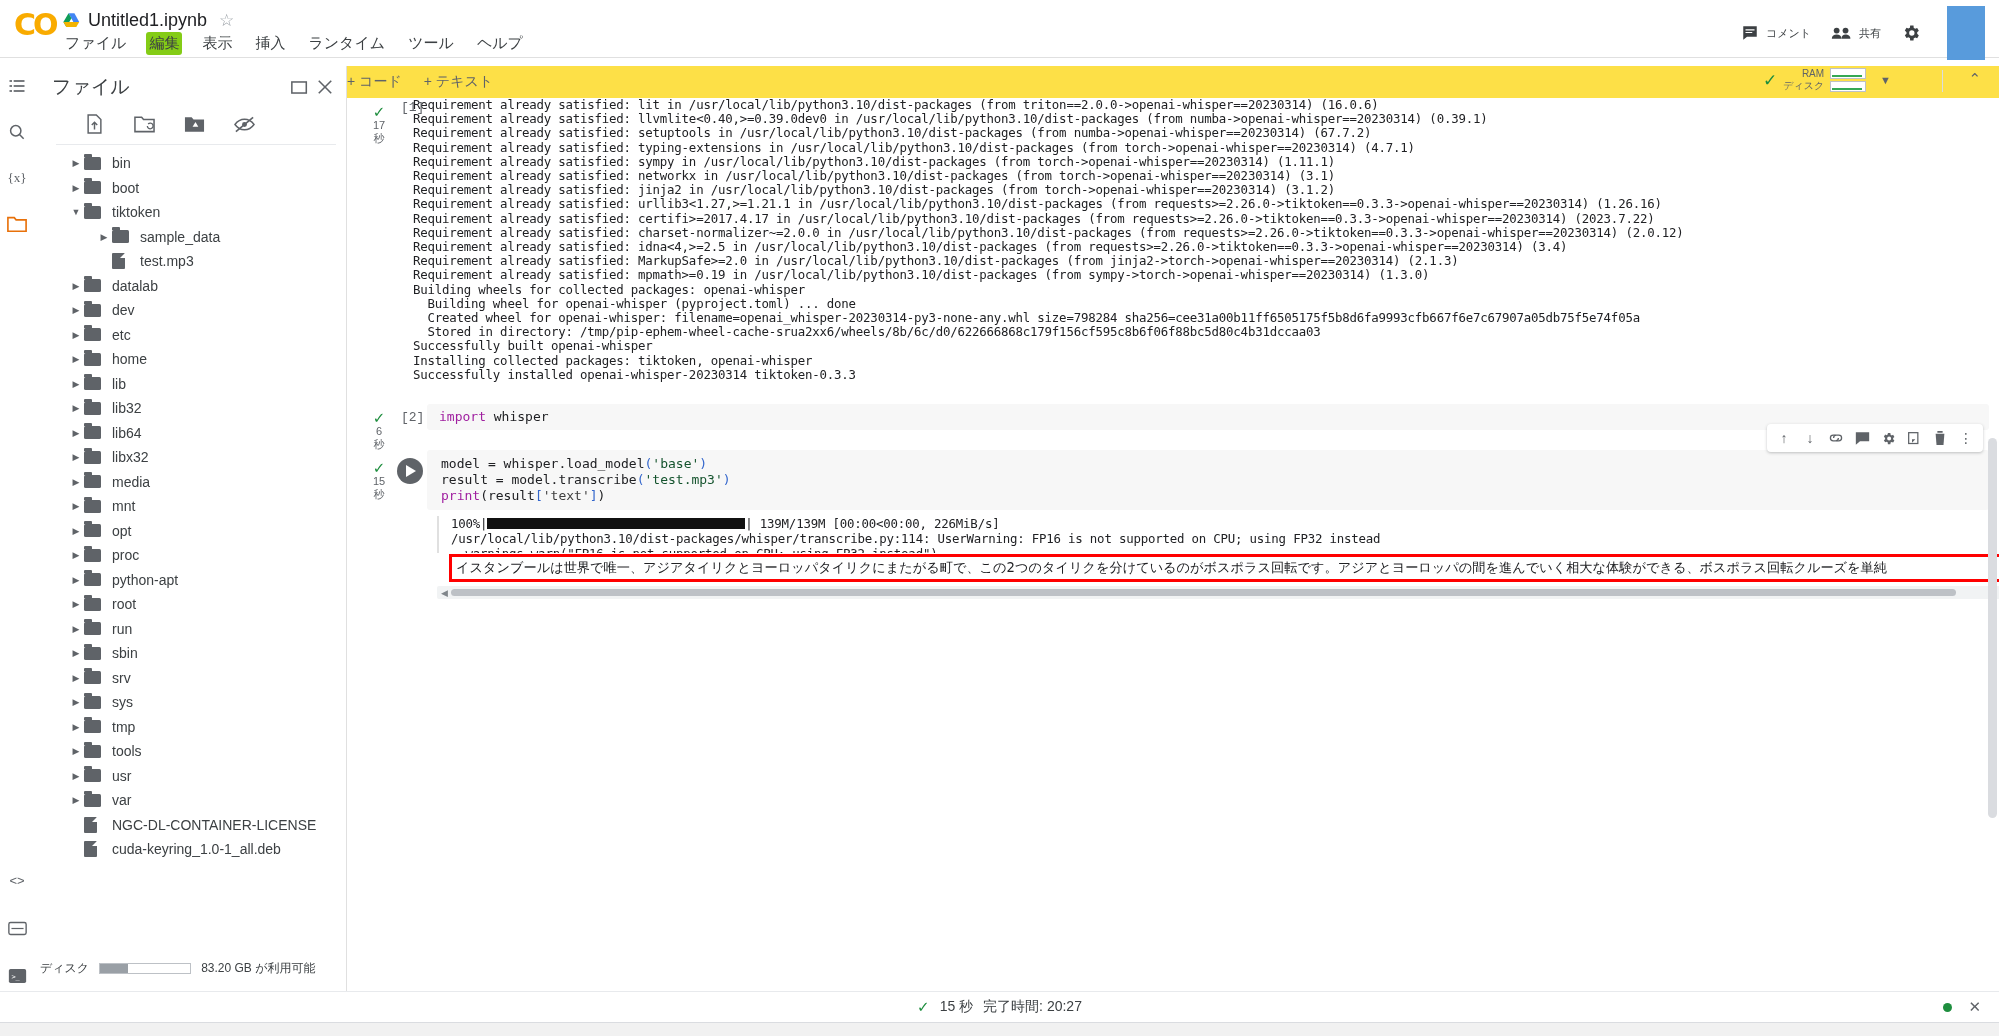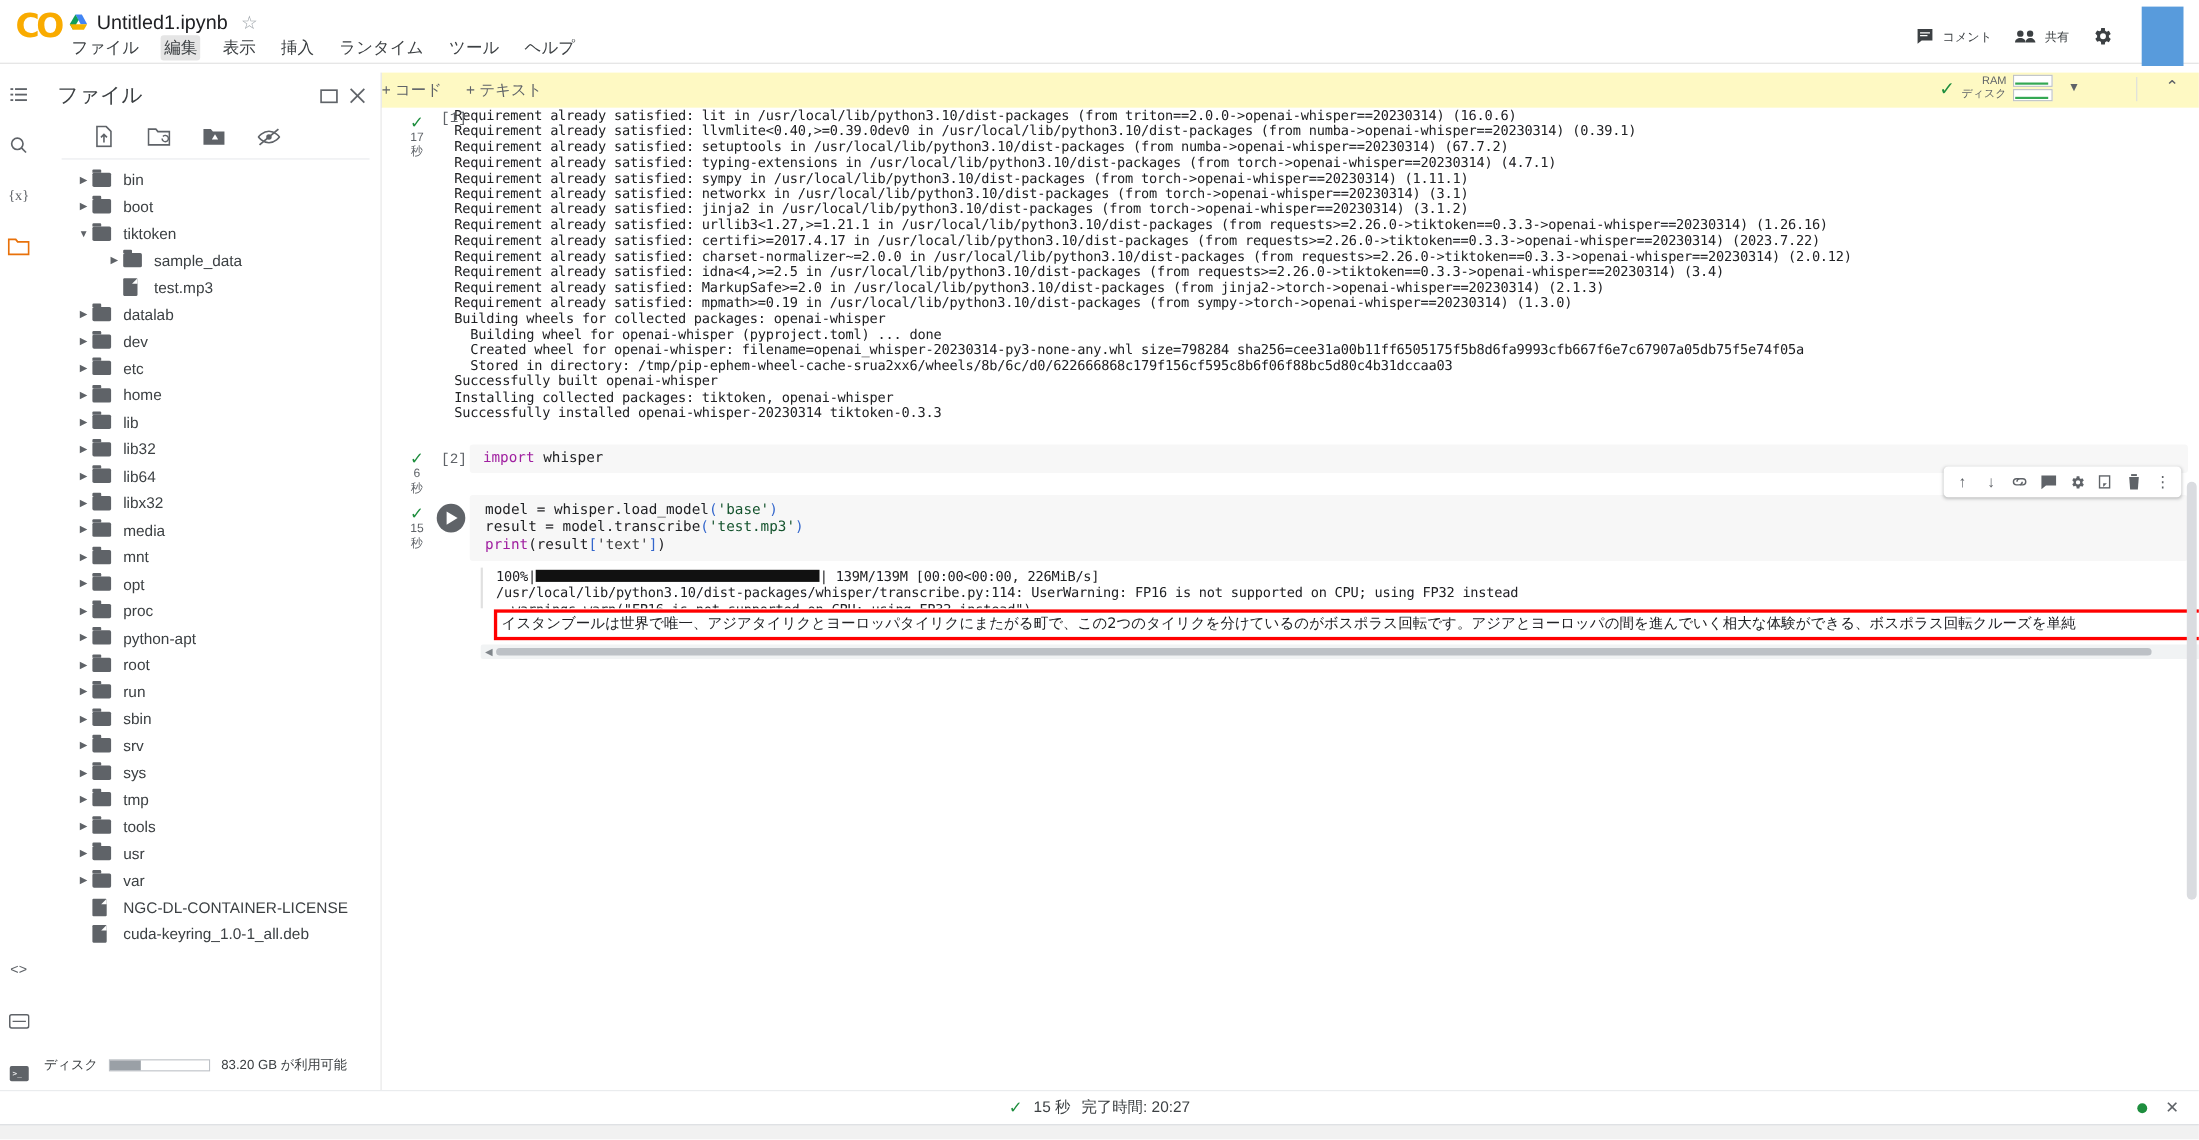--- a/index.html
+++ b/index.html
@@ -25,32 +25,32 @@
   }
   .title-row { position: absolute; left: 62px; top: 6px; height: 28px; display: flex; align-items: center; }
   .drive-ico { width: 19px; height: 17px; margin-right: 7px; display:block; }
   .nb-title { font-size: 18px; color: #202124; font-family: "Liberation Sans", sans-serif; }
   .star { margin-left: 12px; color: #9aa0a6; font-size: 17px; line-height: 17px; }
   .menubar { position: absolute; left: 62px; top: 32px; display: flex; gap: 17px; }
   .menu-item {
     font-size: 15px; color: #3c4043; padding: 2px 3px; border-radius: 3px;
     font-family: "Liberation Sans", sans-serif; white-space: nowrap;
   }
-  .menu-item.hl { background: #e5e5e5; }
+  .menu-item.hl { background: #84cc16; }
   .hdr-right { position: absolute; right: 0; top: 0; height: 66px; display: flex; align-items: center; gap: 0; }
   .hdr-btn { display: flex; align-items: center; gap: 7px; font-size: 11px; color: #3c4043; padding: 6px 10px; }
   .avatar-box {
     width: 38px; height: 54px; background: #589bdc; margin-left: 16px; margin-right: 14px;
   }
   .gear-ico { width: 20px; height: 20px; display:block; }
 
   
   .subbar {
     position: absolute; top: 66px; left: 347px; width: 1652px; height: 32px;
-    background: #fef9c3; display: flex; align-items: center;
+    background: #fde047; display: flex; align-items: center;
   }
   .addbtn { font-size: 14px; color: #5f6368; margin-right: 22px; display: flex; align-items: center; gap: 4px; }
   .ram-area { position: absolute; right: 108px; top: 2px; display: flex; align-items: center; gap: 6px; }
   .ram-check { color: #1e8e3e; font-size: 17px; line-height: 17px; }
   .ram-labels { display: flex; flex-direction: column; align-items: flex-end; font-size: 10px; color: #5f6368; line-height: 12px; }
   .ram-graphs { display: flex; flex-direction: column; gap: 2px; }
   .ram-graph { width: 36px; height: 11px; border: 1px solid #bdc1c6; position: relative; background: #fff; }
   .ram-graph::after { content:''; position:absolute; left:1px; bottom:1px; width: 30px; height: 2px; background:#34a853; }
   .caret-dn { font-size: 11px; color: #5f6368; margin-left: 8px; }
   .chev-up { position: absolute; right: 18px; top: 4px; font-size: 15px; color: #5f6368; }

